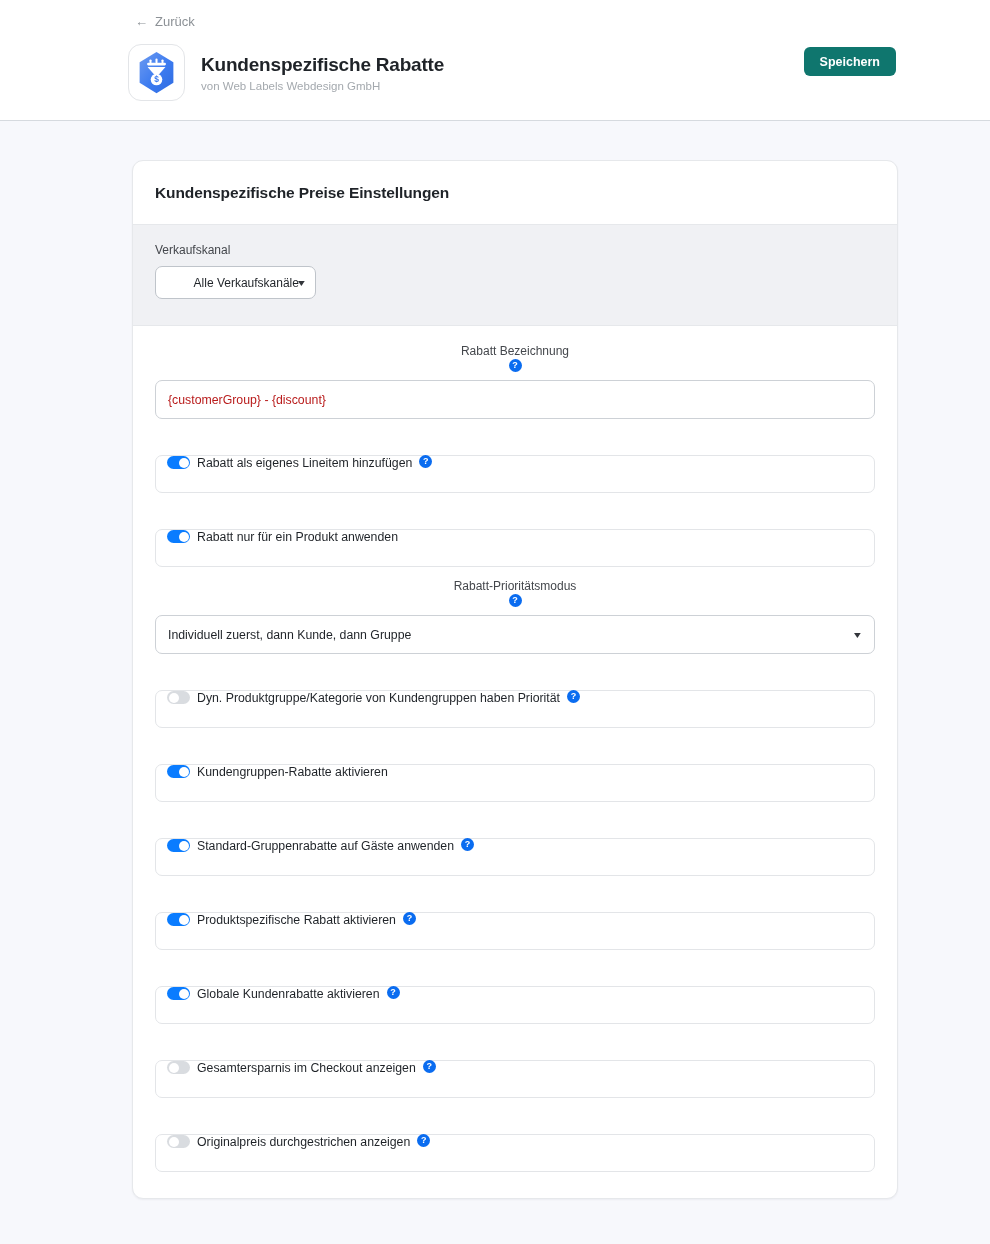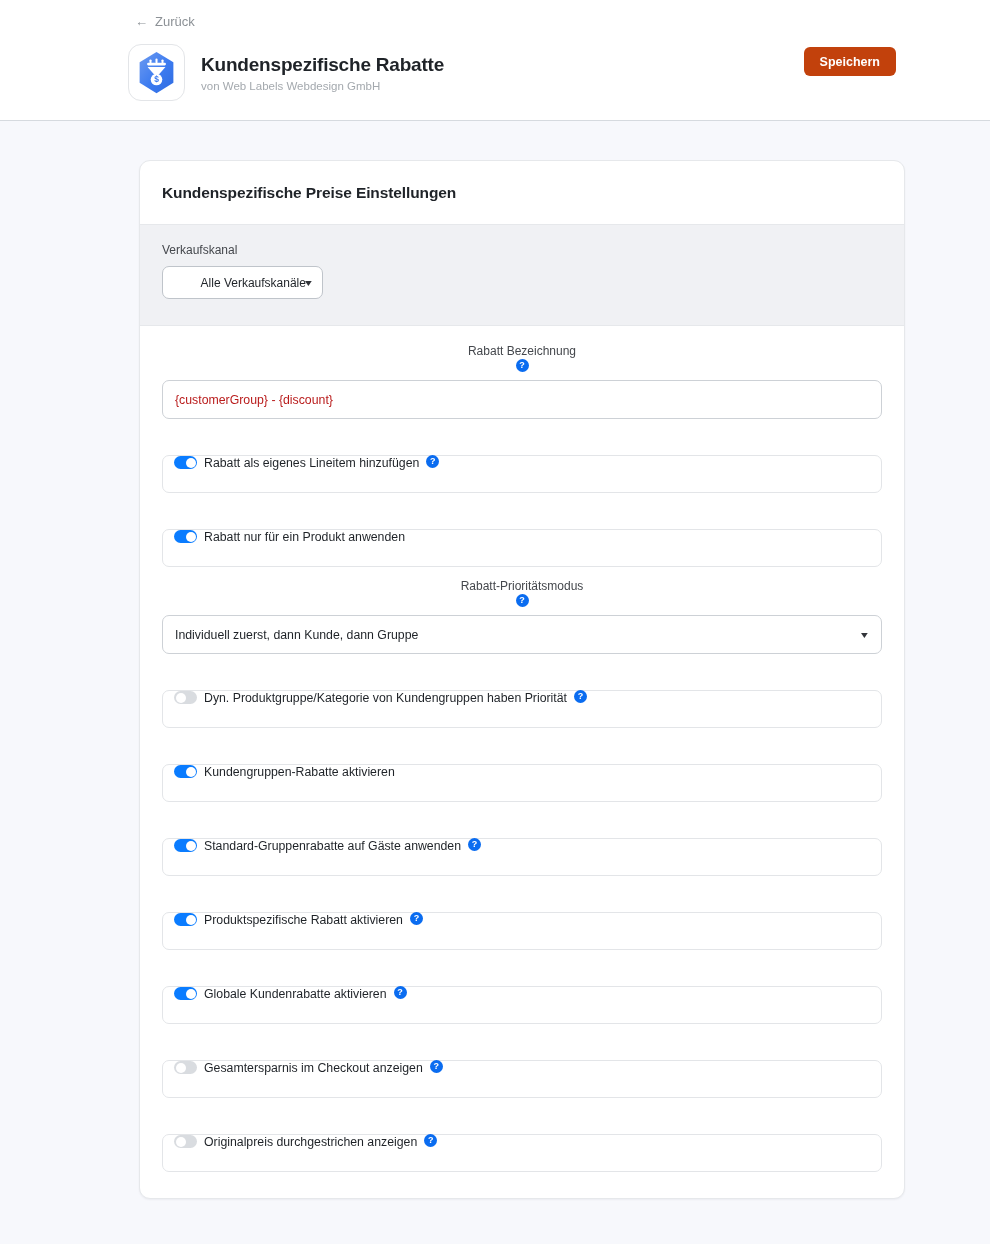--- a/index.html
+++ b/index.html
@@ -65,21 +65,21 @@
     font-size: 11.5px;
     color: #A4A9AE;
     margin-top: 3px;
     line-height: 14px;
   }
 
   .save-button {
     position: absolute;
     right: 94px;
     top: 47px;
-    background: #c2410c;
+    background: #0f766e;
     color: #ffffff;
     border: none;
     border-radius: 6px;
     font-family: "Liberation Sans", sans-serif;
     font-size: 12.5px;
     font-weight: bold;
     padding: 0 16px;
     height: 29px;
     cursor: pointer;
   }
@@ -87,21 +87,21 @@
   
   .page-body {
     position: relative;
     width: 990px;
     height: 1123px;
     background: #F7F8FC;
   }
 
   .card {
     position: absolute;
-    left: 139px;
+    left: 132px;
     top: 39px;
     width: 766px;
     background: #ffffff;
     border: 1px solid #E6E8EB;
     border-radius: 11px;
     box-shadow: 0 1px 2px rgba(16,24,40,0.05);
     overflow: hidden;
   }
 
   .card-header {

